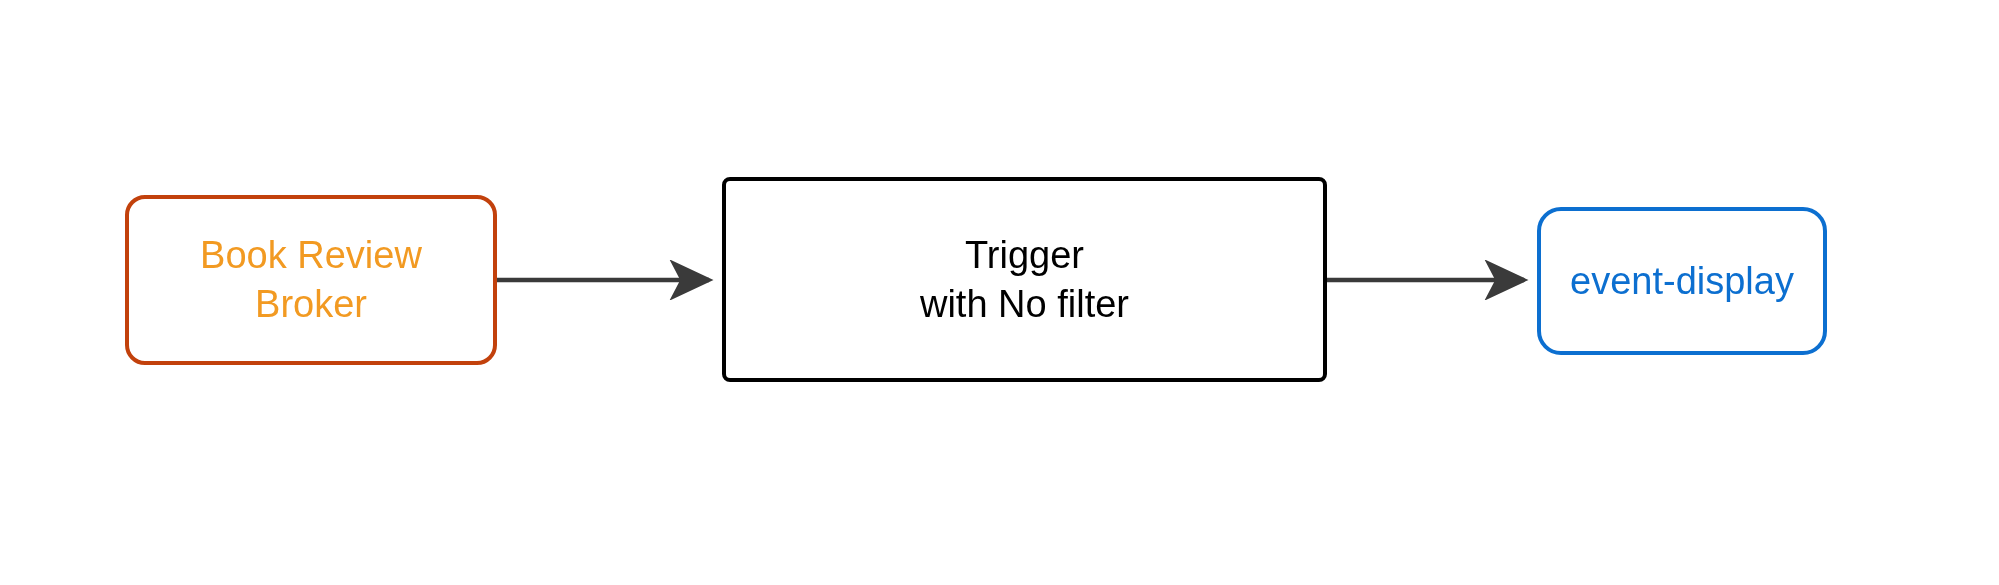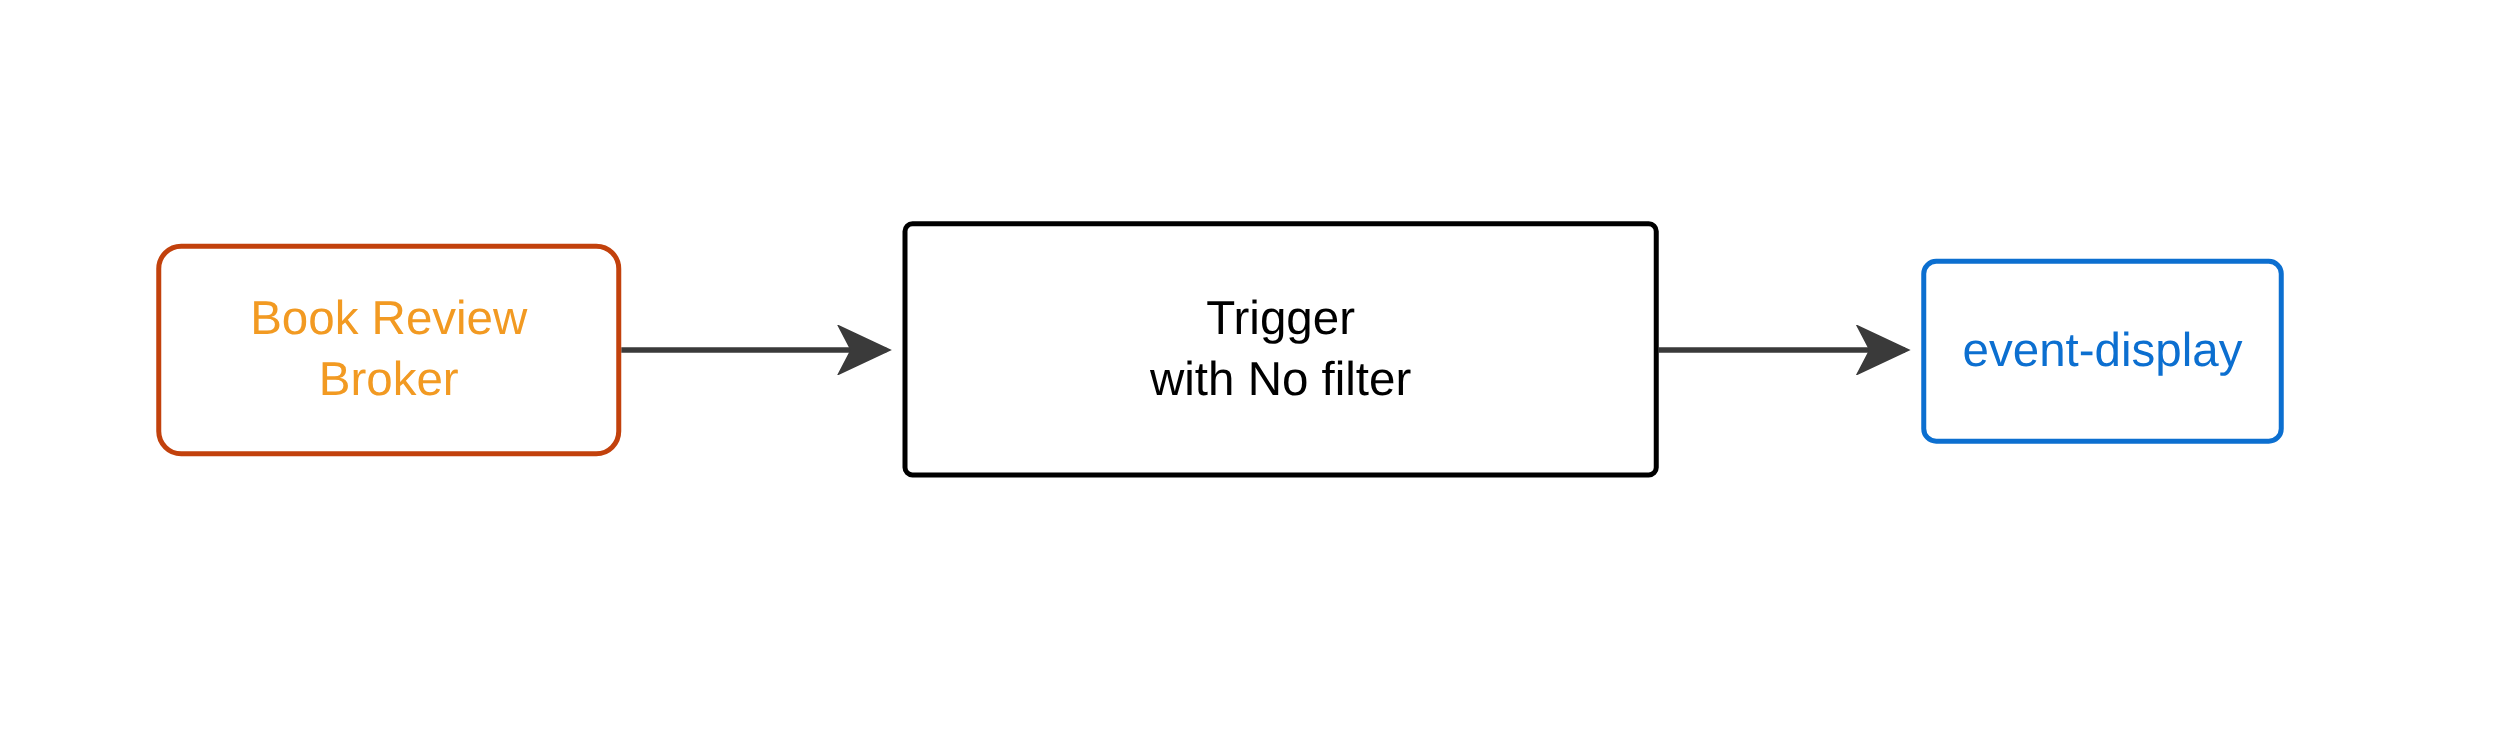--- a/index.html
+++ b/index.html
@@ -53,21 +53,21 @@
     color: #000000;
     font-size: 38px;
   }
   
   #node-event-display {
     left: 1537px;
     top: 207px;
     width: 290px;
     height: 148px;
     border: 4px solid #0c6fd0;
-    border-radius: 12px;
+    border-radius: 24px;
   }
   #node-event-display .node-label {
     color: #0c6fd0;
     font-size: 38px;
   }
   .node-label {
     white-space: pre-line;
     user-select: none;
   }
   

